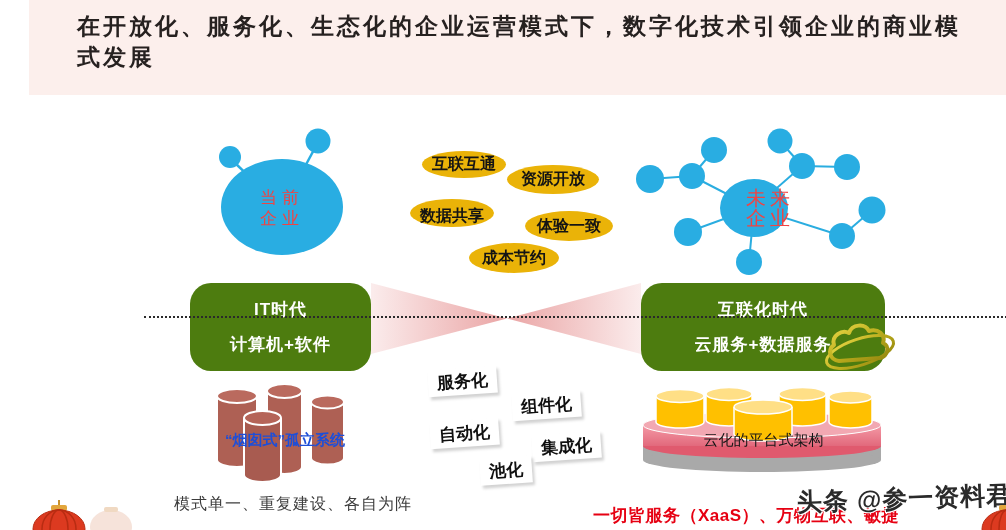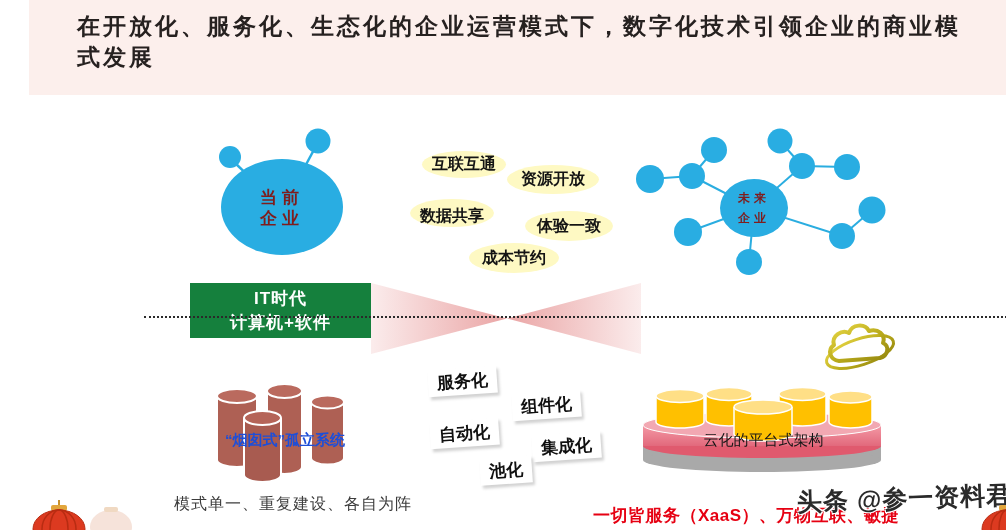--- a/index.html
+++ b/index.html
@@ -12,35 +12,35 @@
               font-weight:bold;color:#262120;letter-spacing:3px;}
 
   
   .dotted-line{position:absolute;left:115px;top:316px;width:891px;height:0;
                border-top:2px dotted #2a2a2a;z-index:6;}
 
   
   .svg-abs{position:absolute;}
 
   
-  .node-label{position:absolute;width:80px;text-align:center;color:#7f1d1d;font-weight:bold;
+  .node-label{position:absolute;width:80px;text-align:center;color:#ef4444;font-weight:normal;
               font-size:17px;line-height:21px;letter-spacing:5px;z-index:3;}
 
   
-  .bubble{position:absolute;background:#fef9c3;border-radius:50%;display:flex;align-items:center;
+  .bubble{position:absolute;background:#eab308;border-radius:50%;display:flex;align-items:center;
           justify-content:center;font-weight:bold;font-size:16px;color:#141414;z-index:2;}
   .bubble-0{left:393px;top:151px;width:84px;height:27px;}
   .bubble-1{left:478px;top:165px;width:92px;height:29px;}
   .bubble-2{left:381px;top:199px;width:84px;height:28px;align-items:flex-end;}
   .bubble-3{left:496px;top:211px;width:88px;height:30px;}
   .bubble-4{left:440px;top:243px;width:90px;height:30px;}
 
   
-  .era-bar{position:absolute;top:283px;height:55px;background:#15803d;color:#ffffff;z-index:2;
-           display:flex;flex-direction:column;justify-content:space-evenly;align-items:center;}
+  .era-bar{position:absolute;top:283px;height:88px;background:#4d7c0f;color:#ffffff;z-index:2;
+           display:flex;flex-direction:column;justify-content:space-evenly;align-items:center;border-radius:21px;}
   .era-left{left:161px;width:181px;}
   .era-right{left:612px;width:244px;}
   .era-row{font-size:17px;font-weight:bold;letter-spacing:1px;line-height:17px;}
 
   
   .tag{position:absolute;background:#ffffff;padding:2px 9px;font-size:17px;font-weight:bold;
        color:#101010;transform:rotate(-4deg);box-shadow:2px 3px 3px rgba(0,0,0,0.18);z-index:3;}
   .tag-0{left:399px;top:368px;}
   .tag-1{left:483px;top:392px;}
   .tag-2{left:401px;top:420px;}
@@ -119,21 +119,21 @@
       <circle cx="156" cy="21" r="12.5"></circle>
       <circle cx="178" cy="46" r="13"></circle>
       <circle cx="223" cy="47" r="13"></circle>
       <circle cx="248" cy="90" r="13.5"></circle>
       <circle cx="218" cy="116" r="13"></circle>
       <circle cx="64" cy="112" r="14"></circle>
       <circle cx="125" cy="142" r="13"></circle>
       <ellipse cx="130" cy="88" rx="34" ry="29"></ellipse>
     </g>
   </svg>
-  <div class="node-label" style="left:685px;top:188px;font-size:12px;line-height:20px;letter-spacing:4px;">
+  <div class="node-label" style="left:701px;top:188px;font-size:20px;line-height:20px;letter-spacing:4px;">
     <div>未来</div>
     <div>企业</div>
   </div>
 
   <svg class="svg-abs" style="left:342px;top:283px;z-index:1;" width="270" height="71" viewBox="0 0 270 71">
     <defs>
       <linearGradient id="bwL" x1="0" y1="0" x2="1" y2="0">
         <stop offset="0" stop-color="#fbecec"></stop>
           <stop offset="1" stop-color="#eaa5a5"></stop>
       </linearGradient>
@@ -142,20 +142,24 @@
           <stop offset="1" stop-color="#eaa5a5"></stop>
       </linearGradient>
     </defs>
     <polygon points="0,0 0,71 136,35.5" fill="url(#bwL)"></polygon>
     <polygon points="270,0 270,71 136,35.5" fill="url(#bwR)"></polygon>
   </svg>
 
   <div class="era-bar era-left">
     <div class="era-row">IT时代</div>
     <div class="era-row">计算机+软件</div>
+  </div>
+  <div class="era-bar era-right">
+    <div class="era-row">互联化时代</div>
+    <div class="era-row">云服务+数据服务</div>
   </div>
 
   <div class="dotted-line"></div>
 
   <svg class="svg-abs" style="left:793px;top:317px;z-index:7;" width="76" height="58" viewBox="0 0 76 58">
     <defs>
       <linearGradient id="gold" x1="0" y1="0" x2="1" y2="1">
         <stop offset="0" stop-color="#ead948"></stop>
           <stop offset="0.5" stop-color="#bdae1e"></stop>
           <stop offset="1" stop-color="#93860e"></stop>

